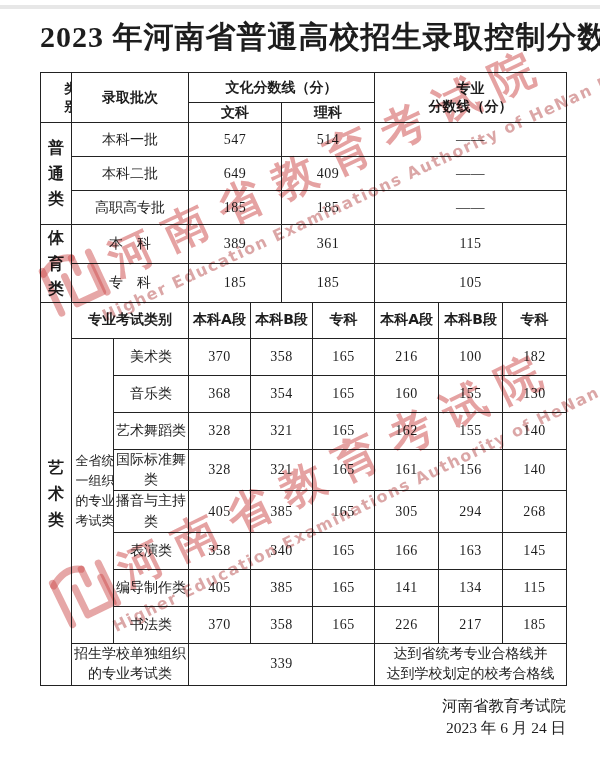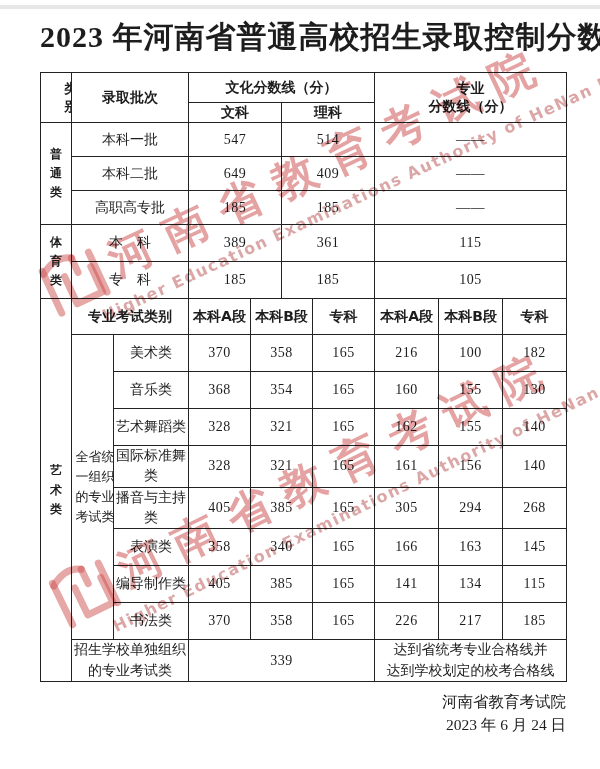--- a/index.html
+++ b/index.html
@@ -9,21 +9,21 @@
   .content{position:absolute;top:15px;left:40px;width:526px;}
   .doc-title{text-align:center;font-size:30px;font-weight:bold;letter-spacing:1px;
              margin:2px 0 14px 0;white-space:nowrap;}
   table.score{border-collapse:collapse;table-layout:fixed;width:526px;}
   table.score td{border:1px solid #222;text-align:center;vertical-align:middle;
                  padding:0 1px;font-size:14px;overflow:hidden;}
   table.score{border:1.5px solid #222;}
   .hd{font-family:"DejaVu Sans","Liberation Sans",sans-serif;font-weight:bold;font-size:13.5px;}
   .seg{font-family:"DejaVu Sans","Liberation Sans",sans-serif;font-weight:bold;font-size:12.5px;}
   .num{font-size:14.5px;letter-spacing:.5px;}
-  .vlabel{font-family:"DejaVu Sans","Liberation Sans",sans-serif;font-weight:bold;font-size:12px;
+  .vlabel{font-family:"DejaVu Sans","Liberation Sans",sans-serif;font-weight:bold;font-size:16px;
           width:16px;margin:0 auto;word-break:break-all;line-height:1.6;}
   .wrap3{width:44px;margin:0 auto;word-break:break-all;line-height:1.55;font-size:13px;}
   .small2{font-size:13.5px;line-height:1.45;}
   .r-h1{height:30px;} .r-h2{height:20px;} .r-gen{height:34px;} .r-spt{height:37px;}
   .r-seg{height:36px;} .r-art{height:37px;} .r-last{height:42px;padding-left:12px;}
   .notes{width:526px;margin-top:5px;font-size:15px;line-height:1.24;text-align:justify;
          letter-spacing:.2px;}
   .footer{width:526px;margin-top:9px;text-align:right;font-size:15.5px;line-height:1.45;}
   .watermark{position:absolute;transform-origin:0 0;pointer-events:none;z-index:3;
              mix-blend-mode:multiply;color:rgba(204,70,70,0.50);}

